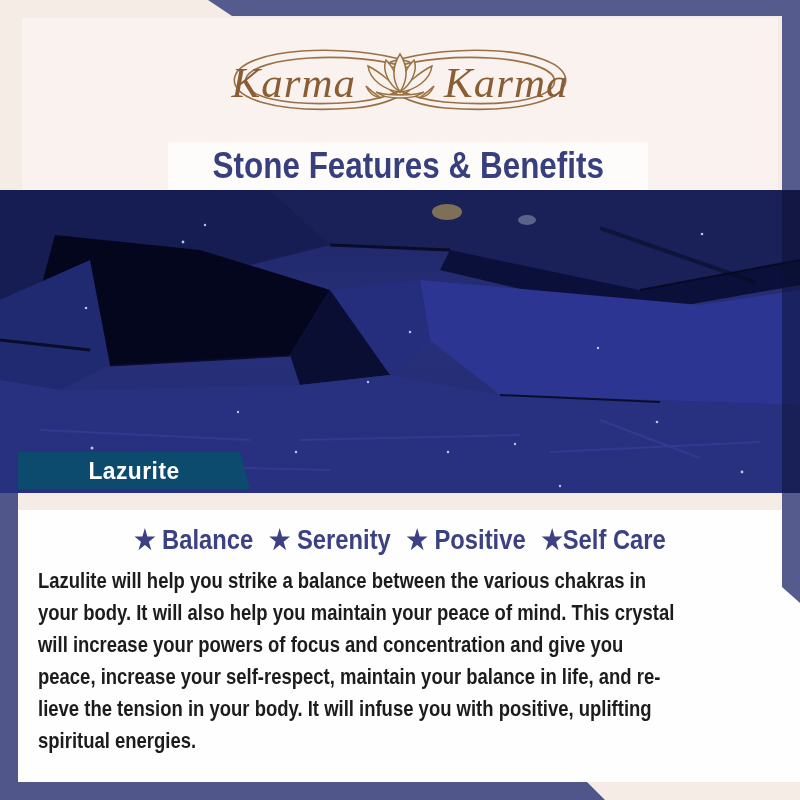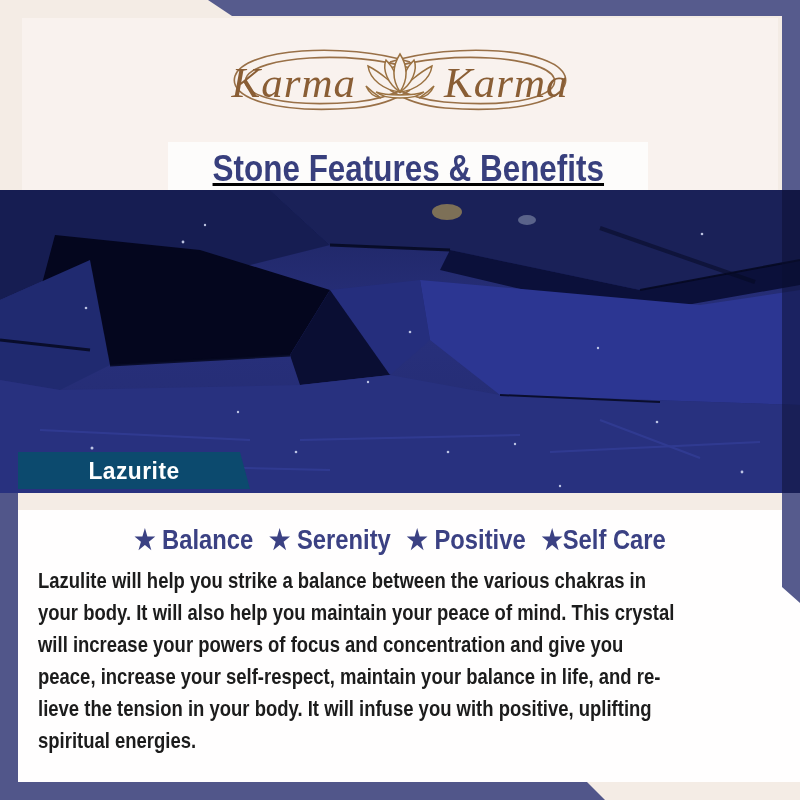--- a/index.html
+++ b/index.html
@@ -12,21 +12,21 @@
   
   .ribbon-svg{position:absolute;left:0;top:0;width:800px;height:800px;z-index:2;}
   
   .top-inner-panel{
     position:absolute;left:22px;top:18px;width:756px;height:172px;
     background:#f9f2ee;z-index:1;
   }
   .title-band{
     position:absolute;left:168px;top:142px;width:480px;height:48px;
     background:#fdfcfb;z-index:3;
-    display:flex;align-items:flex-end;justify-content:center;text-decoration:underline;
+    display:flex;align-items:center;justify-content:center;
   }
   .title-band h1{
     margin:0;font-size:37px;font-weight:bold;color:#383f7d;
     transform:scaleX(.85);transform-origin:center;white-space:nowrap;
     letter-spacing:0;
   }
   
   .logo{
     position:absolute;left:180px;top:40px;width:440px;height:78px;z-index:3;font-style:italic;
   }

